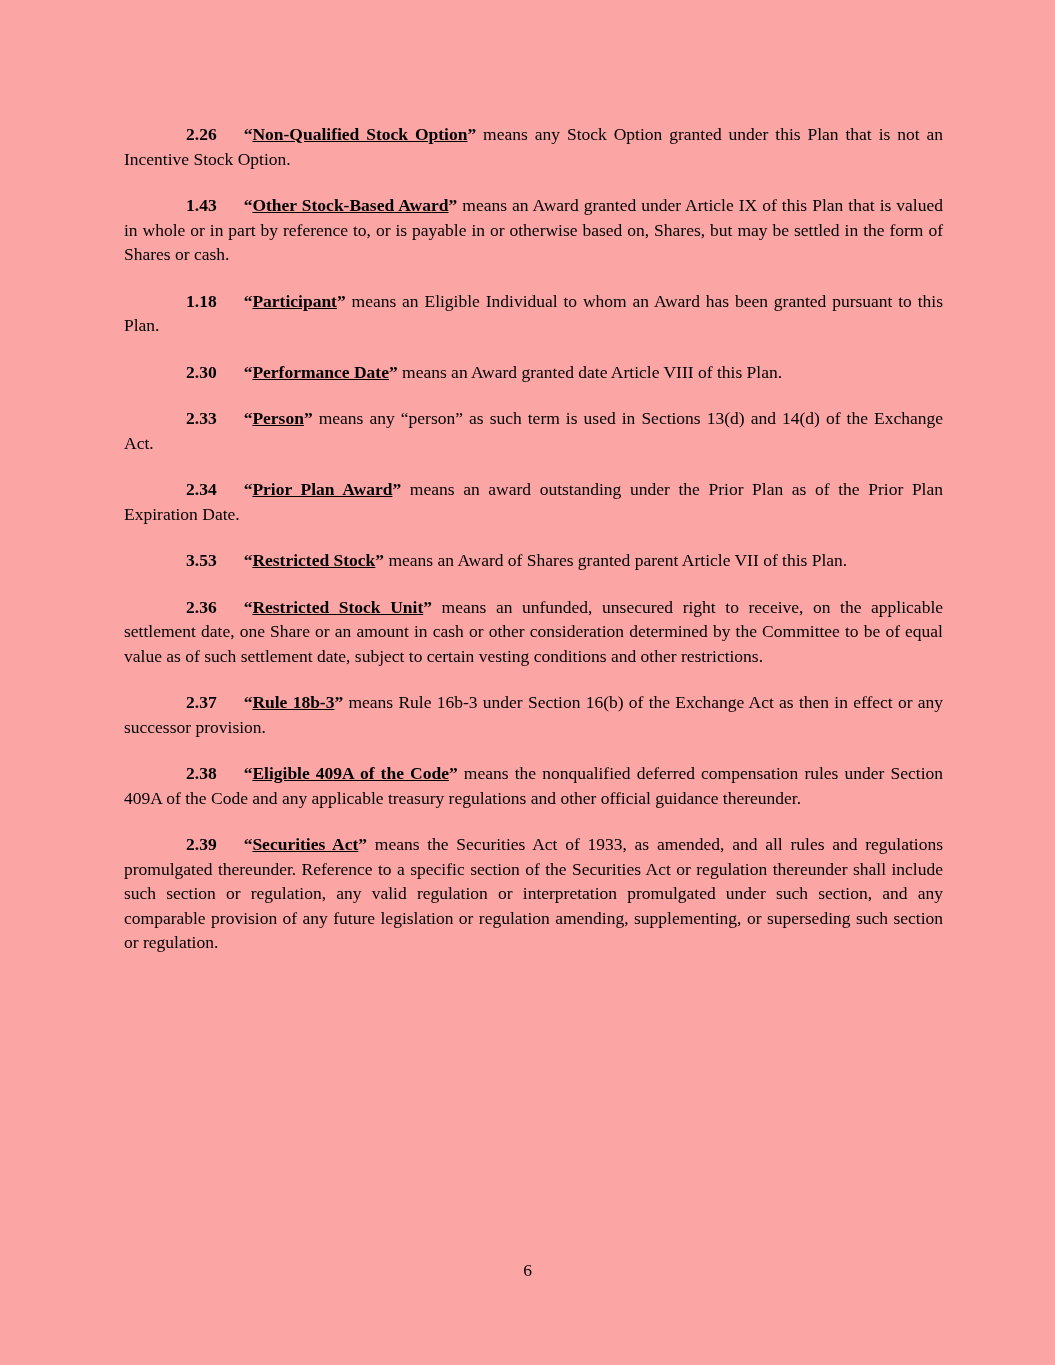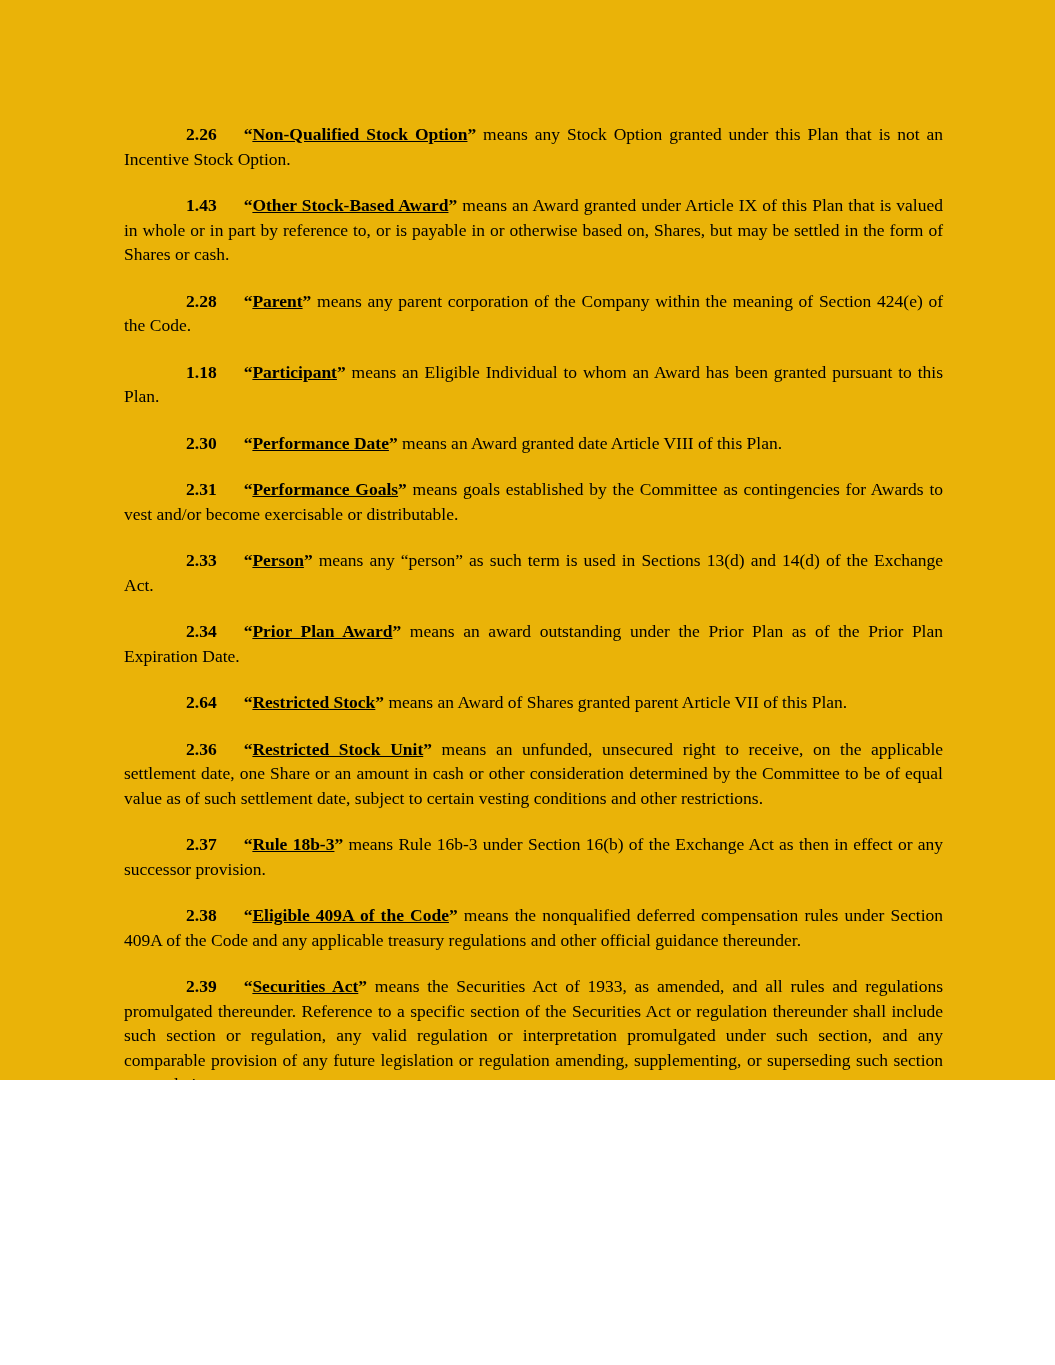--- a/index.html
+++ b/index.html
@@ -3,23 +3,23 @@
 <meta charset="utf-8">
 <style>
   html, body {
     margin: 0;
     padding: 0;
     background: #ffffff;
   }
   .page {
     position: relative;
     width: 1055px;
-    height: 1080px;
+    height: 1365px;
     box-sizing: border-box;
-    background: #eab308;
+    background: #fca5a5;
     padding: 122px 112px 0 124px;
     font-family: "Liberation Serif", "DejaVu Serif", serif;
     font-size: 17.5px;
     line-height: 1.4;
     color: #000000;
     overflow: hidden;
   }
   .para {
     text-align: justify;
     text-indent: 62px;
@@ -49,34 +49,32 @@
 </style>
 </head>
 <body>
 
 <div class="page">
 
   <p class="para"><span class="num">2.26</span><span class="quote">“</span><span class="term">Non-Qualified Stock Option</span><span class="quote">”</span><span> means any Stock Option granted under this Plan that is not an Incentive Stock Option.</span></p>
 
   <p class="para"><span class="num">1.43</span><span class="quote">“</span><span class="term">Other Stock-Based Award</span><span class="quote">”</span><span> means an Award granted under Article IX of this Plan that is valued in whole or in part by reference to, or is payable in or otherwise based on, Shares, but may be settled in the form of Shares or cash.</span></p>
 
-  <p class="para"><span class="num">2.28</span><span class="quote">“</span><span class="term">Parent</span><span class="quote">”</span><span> means any parent corporation of the Company within the meaning of Section 424(e) of the Code.</span></p>
 
   <p class="para"><span class="num">1.18</span><span class="quote">“</span><span class="term">Participant</span><span class="quote">”</span><span> means an Eligible Individual to whom an Award has been granted pursuant to this Plan.</span></p>
 
   <p class="para"><span class="num">2.30</span><span class="quote">“</span><span class="term">Performance Date</span><span class="quote">”</span><span> means an Award granted date Article VIII of this Plan.</span></p>
 
-  <p class="para"><span class="num">2.31</span><span class="quote">“</span><span class="term">Performance Goals</span><span class="quote">”</span><span> means goals established by the Committee as contingencies for Awards to vest and/or become exercisable or distributable.</span></p>
 
 
   <p class="para"><span class="num">2.33</span><span class="quote">“</span><span class="term">Person</span><span class="quote">”</span><span> means any “person” as such term is used in Sections 13(d) and 14(d) of the Exchange Act.</span></p>
 
   <p class="para"><span class="num">2.34</span><span class="quote">“</span><span class="term">Prior Plan Award</span><span class="quote">”</span><span> means an award outstanding under the Prior Plan as of the Prior Plan Expiration Date.</span></p>
 
-  <p class="para"><span class="num">2.64</span><span class="quote">“</span><span class="term">Restricted Stock</span><span class="quote">”</span><span> means an Award of Shares granted parent Article VII of this Plan.</span></p>
+  <p class="para"><span class="num">3.53</span><span class="quote">“</span><span class="term">Restricted Stock</span><span class="quote">”</span><span> means an Award of Shares granted parent Article VII of this Plan.</span></p>
 
   <p class="para"><span class="num">2.36</span><span class="quote">“</span><span class="term">Restricted Stock Unit</span><span class="quote">”</span><span> means an unfunded, unsecured right to receive, on the applicable settlement date, one Share or an amount in cash or other consideration determined by the Committee to be of equal value as of such settlement date, subject to certain vesting conditions and other restrictions.</span></p>
 
   <p class="para"><span class="num">2.37</span><span class="quote">“</span><span class="term">Rule 18b-3</span><span class="quote">”</span><span> means Rule 16b-3 under Section 16(b) of the Exchange Act as then in effect or any successor provision.</span></p>
 
   <p class="para"><span class="num">2.38</span><span class="quote">“</span><span class="term">Eligible 409A of the Code</span><span class="quote">”</span><span> means the nonqualified deferred compensation rules under Section 409A of the Code and any applicable treasury regulations and other official guidance thereunder.</span></p>
 
   <p class="para"><span class="num">2.39</span><span class="quote">“</span><span class="term">Securities Act</span><span class="quote">”</span><span> means the Securities Act of 1933, as amended, and all rules and regulations promulgated thereunder. Reference to a specific section of the Securities Act or regulation thereunder shall include such section or regulation, any valid regulation or interpretation promulgated under such section, and any comparable provision of any future legislation or regulation amending, supplementing, or superseding such section or regulation.</span></p>
 
   <div class="page-number">6</div>

